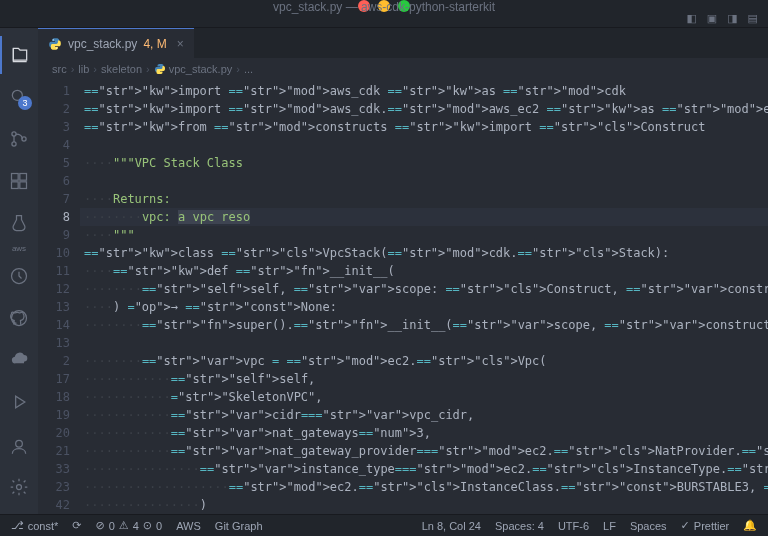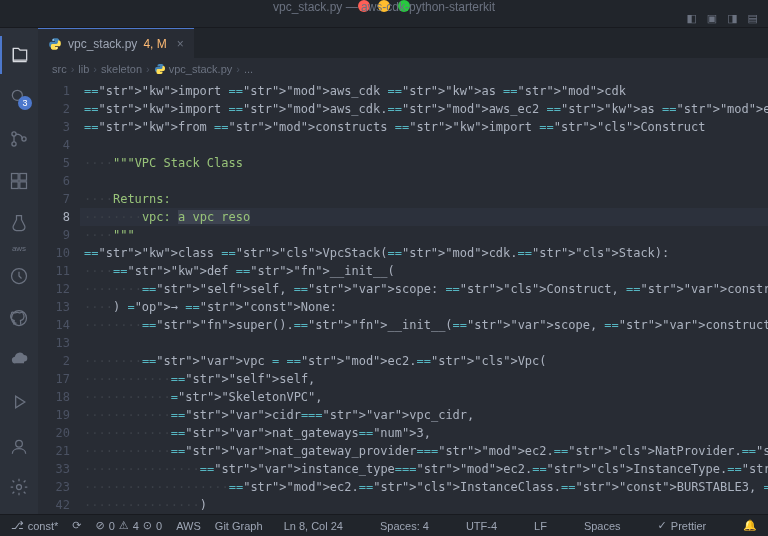--- a/index.html
+++ b/index.html
@@ -169,21 +169,21 @@
   border-top: 1px solid #181a1f;
 }
 .status-item {
   padding: 0 7px;
   height: 22px;
   display: flex;
   align-items: center;
   gap: 4px;
   cursor: pointer;
 }
-.status-right { margin-left: auto; display: flex; gap: 23px; }
+.status-right { margin-left: auto; display: flex; }
 .status-left { display: flex; }
 </style>
 </head>
 <body>
 
 <div class="titlebar">
   <div class="traffic-lights">
     <div class="light red"></div>
     <div class="light yellow"></div>
     <div class="light green"></div>
@@ -355,21 +355,21 @@
         <span>4</span> 
         <span>⊙</span>
         <span>0</span>
       </div>
     <div class="status-item">AWS</div>
     <div class="status-item">Git Graph</div>
   </div>
   <div class="status-right">
     <div class="status-item">Ln 8, Col 24</div>
     <div class="status-item">Spaces: 4</div>
-    <div class="status-item">UTF-4</div>
+    <div class="status-item">UTF-6</div>
     <div class="status-item">LF</div>
     <div class="status-item">Spaces</div>
     <div class="status-item">
         <span>✓</span>
         <span>Prettier</span>
       </div>
     <div class="status-item">🔔</div>
   </div>
 </div>
 

